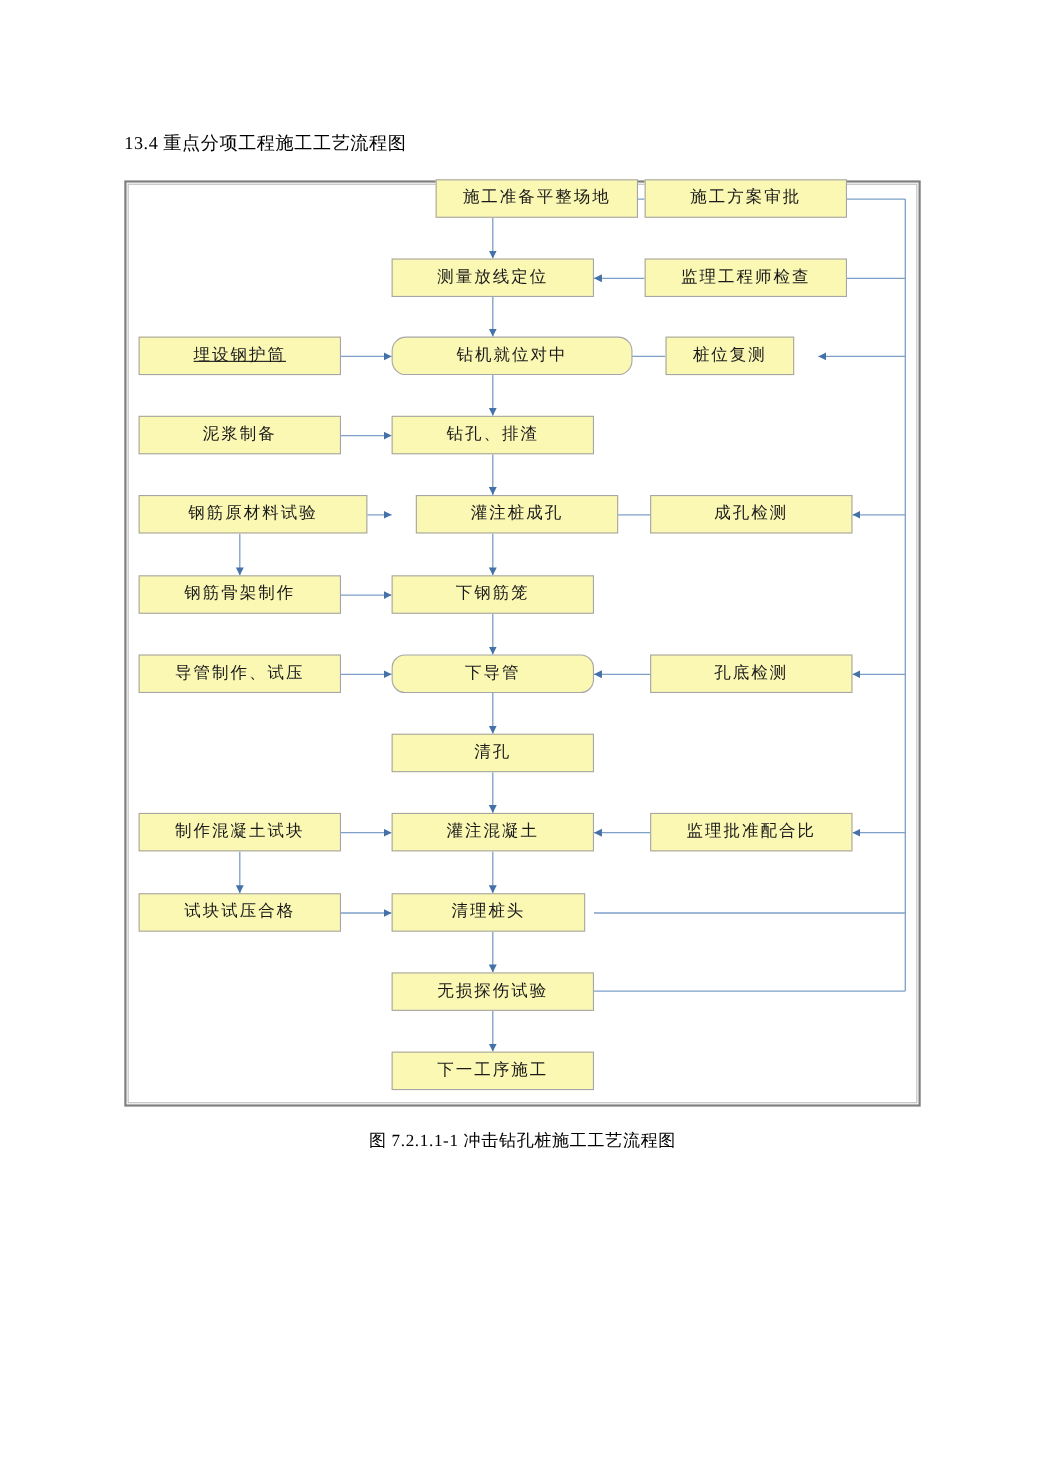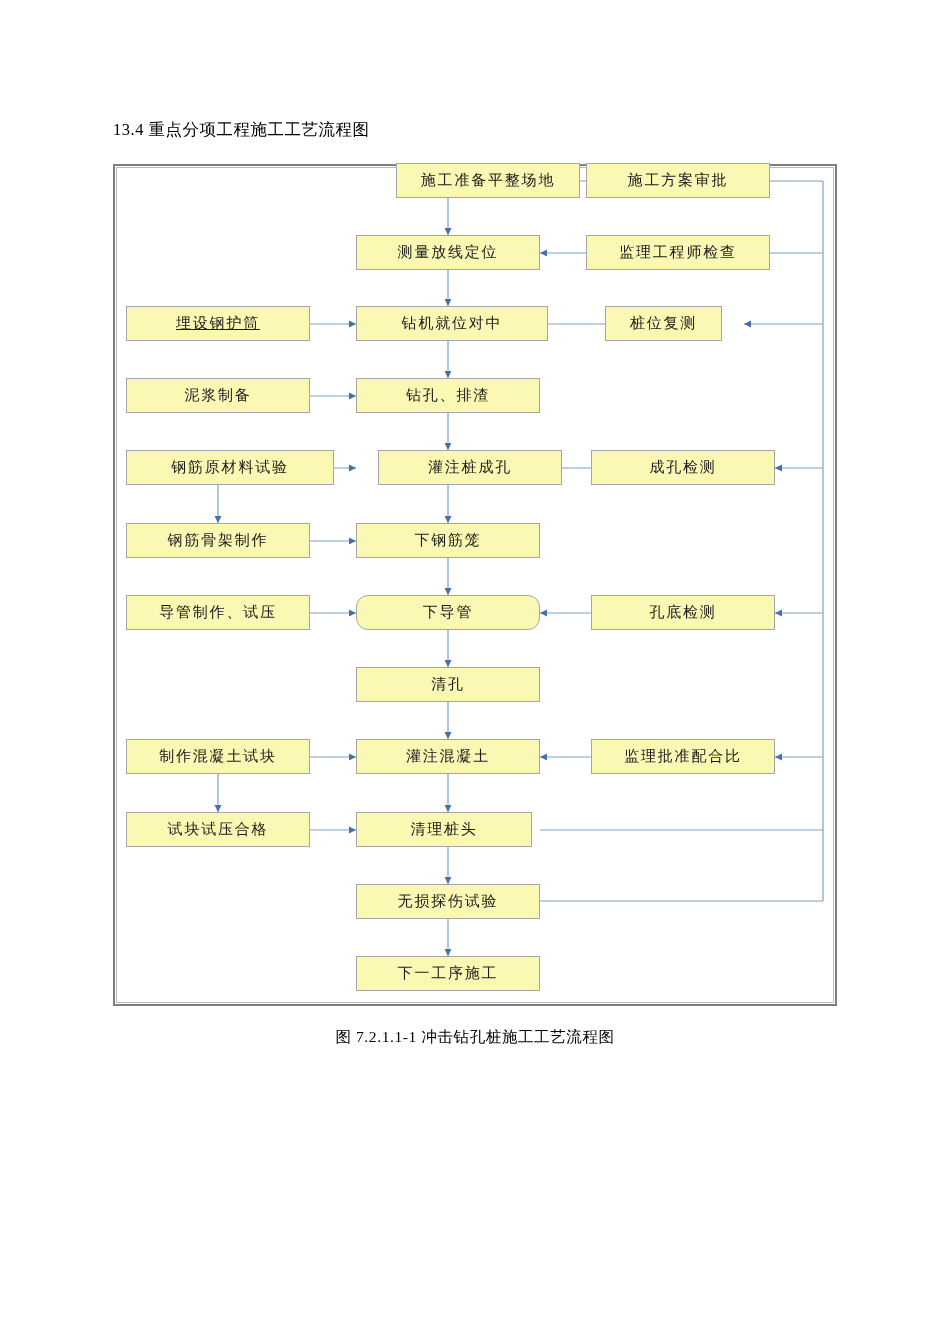--- a/index.html
+++ b/index.html
@@ -153,21 +153,21 @@
         <line x1="448" y1="919" x2="448" y2="956" marker-end="url(#arrow)"></line>
       </g>
     </svg>
   </div>
 
   <div class="node" style="left:356px;top:163px;width:184px;height:35px;margin-left:40px;">施工准备平整场地</div>
   <div class="node" style="left:356px;top:235px;width:184px;height:35px;">测量放线定位</div>
   <div class="node" style="left:586px;top:163px;width:184px;height:35px;">施工方案审批</div>
   <div class="node" style="left:586px;top:235px;width:184px;height:35px;">监理工程师检查</div>
   <div class="node" style="left:126px;top:306px;width:184px;height:35px;text-decoration:underline;">埋设钢护筒</div>
-  <div class="node" style="left:356px;top:306px;width:192px;height:35px;">钻机就位对中</div>
+  <div class="node" style="left:356px;top:306px;width:219px;height:35px;border-radius:13px;">钻机就位对中</div>
   <div class="node" style="left:605px;top:306px;width:117px;height:35px;">桩位复测</div>
   <div class="node" style="left:126px;top:378px;width:184px;height:35px;">泥浆制备</div>
   <div class="node" style="left:356px;top:378px;width:184px;height:35px;">钻孔、排渣</div>
   <div class="node" style="left:126px;top:450px;width:208px;height:35px;">钢筋原材料试验</div>
   <div class="node" style="left:356px;top:450px;width:184px;height:35px;margin-left:22px;">灌注桩成孔</div>
   <div class="node" style="left:591px;top:450px;width:184px;height:35px;">成孔检测</div>
   <div class="node" style="left:126px;top:523px;width:184px;height:35px;">钢筋骨架制作</div>
   <div class="node" style="left:356px;top:523px;width:184px;height:35px;">下钢筋笼</div>
   <div class="node" style="left:126px;top:595px;width:184px;height:35px;">导管制作、试压</div>
   <div class="node" style="left:356px;top:595px;width:184px;height:35px;border-radius:12px;">下导管</div>

